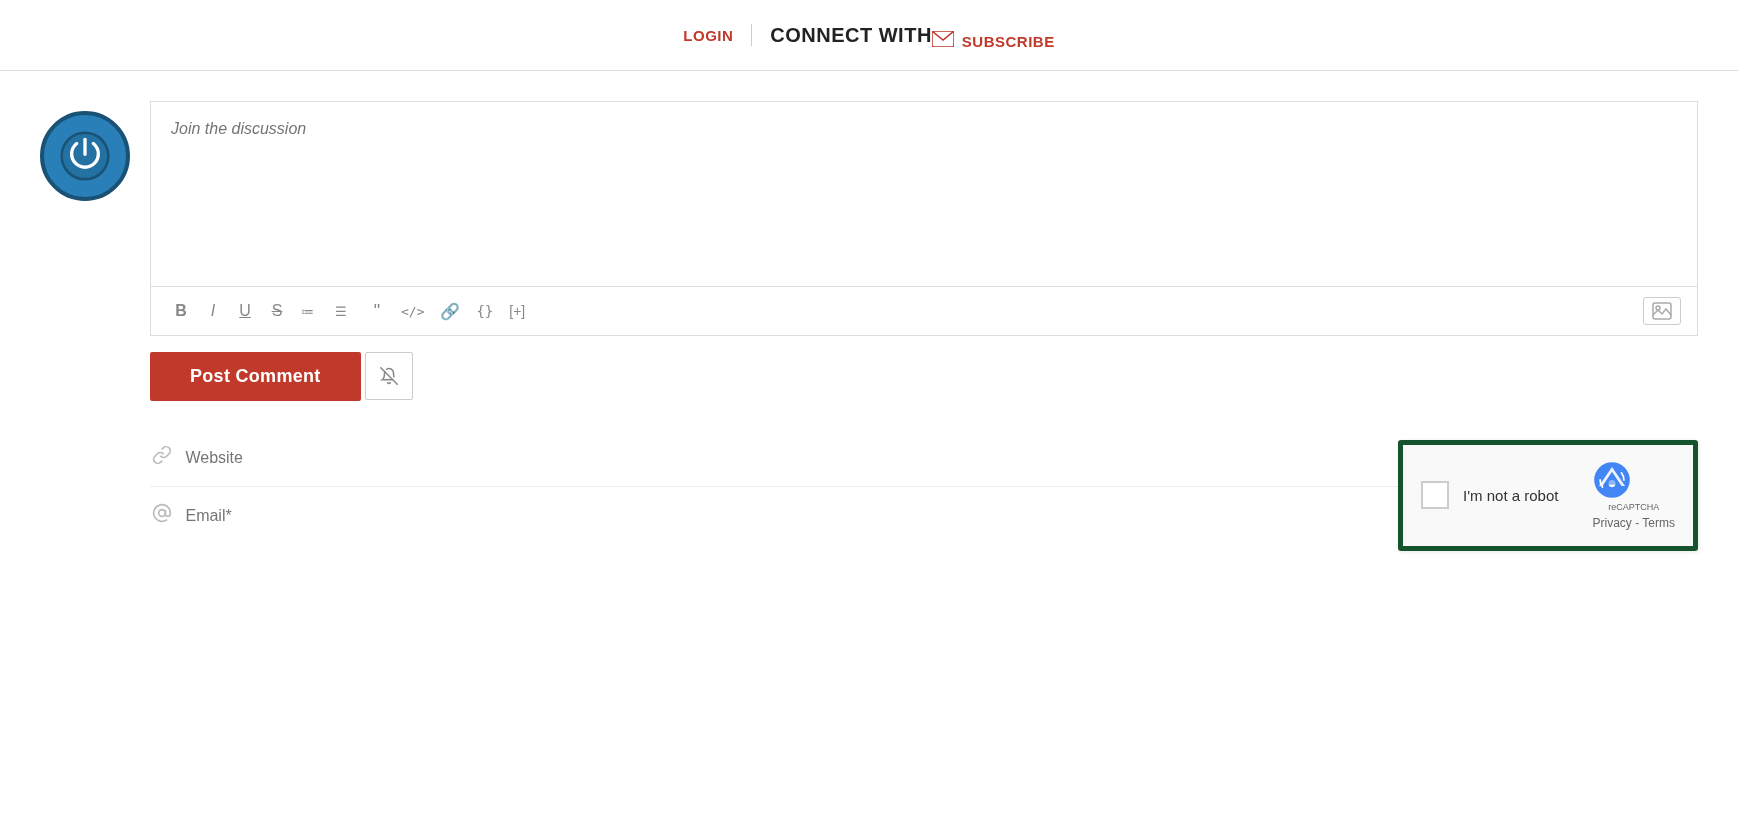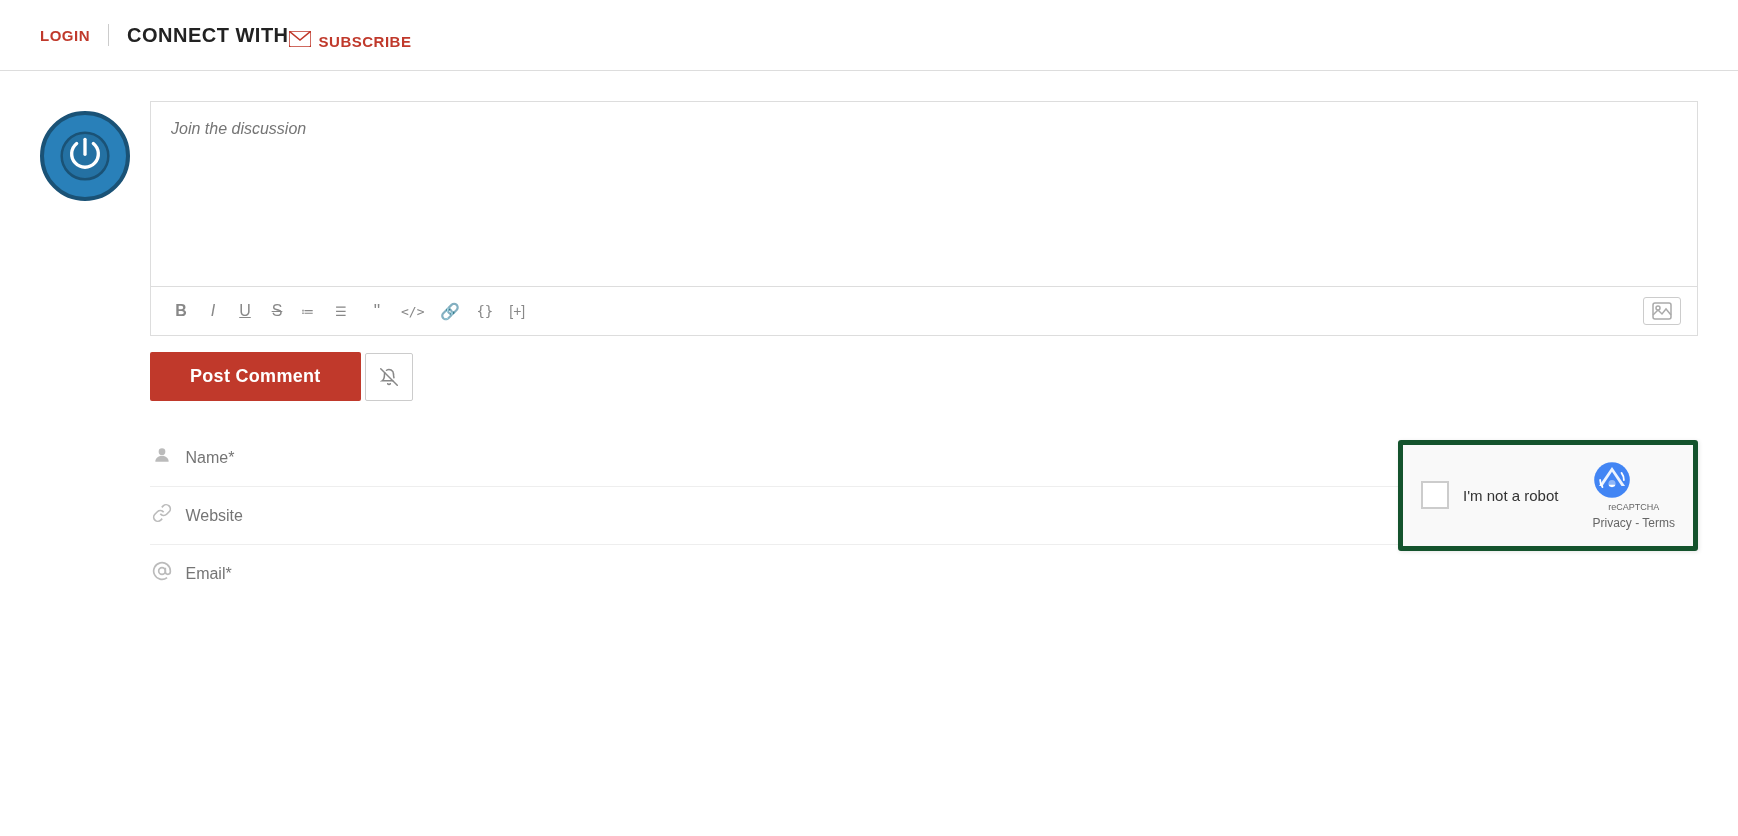--- a/index.html
+++ b/index.html
@@ -7,21 +7,21 @@
       font-family: Arial, sans-serif;
       background: #fff;
       color: #333;
       min-height: 836px;
     }
 
     
     .header {
       display: flex;
       align-items: center;
-      justify-content: flex-start;
+      justify-content: center;
       padding: 18px 40px;
       border-bottom: 1px solid #ddd;
     }
     .header-left {
       display: flex;
       align-items: center;
       gap: 0;
     }
     .login-link {
       color: #c0392b;
@@ -164,21 +164,21 @@
       padding: 4px 8px;
       border-radius: 3px;
       display: flex;
       align-items: center;
       justify-content: center;
     }
 
     
     .actions-row {
       display: flex;
-      align-items: center;
+      align-items: flex-start;
       gap: 4px;
       margin-top: 16px;
     }
 
     .post-comment-btn {
       background: #c0392b;
       color: #fff;
       border: none;
       padding: 14px 40px;
       font-size: 18px;
@@ -396,29 +396,20 @@
           <path d="M6.26 6.26A5.86 5.86 0 006 8c0 7-3 9-3 9h14"></path>
           <path d="M18 8a6 6 0 00-9.33-5"></path>
           <line x1="1" y1="1" x2="23" y2="23"></line>
         </svg>
       </button>
     </div>
 
     <div class="form-fields">
       <div class="form-field">
         <span class="field-icon">
-          <svg width="20" height="20" viewBox="0 0 24 24" fill="#bbb">
-            <circle cx="12" cy="8" r="4"></circle>
-            <path d="M4 20c0-4 3.6-7 8-7s8 3 8 7" fill="#bbb"></path>
-          </svg>
-        </span>
-        <input class="field-input" type="text" placeholder="Name*" style="">
-      </div>
-      <div class="form-field">
-        <span class="field-icon">
           <svg width="20" height="20" viewBox="0 0 24 24" fill="none" stroke="#bbb" stroke-width="2">
             <path d="M10 13a5 5 0 007.54.54l3-3a5 5 0 00-7.07-7.07l-1.72 1.71"></path>
             <path d="M14 11a5 5 0 00-7.54-.54l-3 3a5 5 0 007.07 7.07l1.71-1.71"></path>
           </svg>
         </span>
         <input class="field-input" type="url" placeholder="Website" style="">
       </div>
       <div class="form-field">
         <span class="field-icon">
           <svg width="20" height="20" viewBox="0 0 24 24" fill="none" stroke="#bbb" stroke-width="2">

